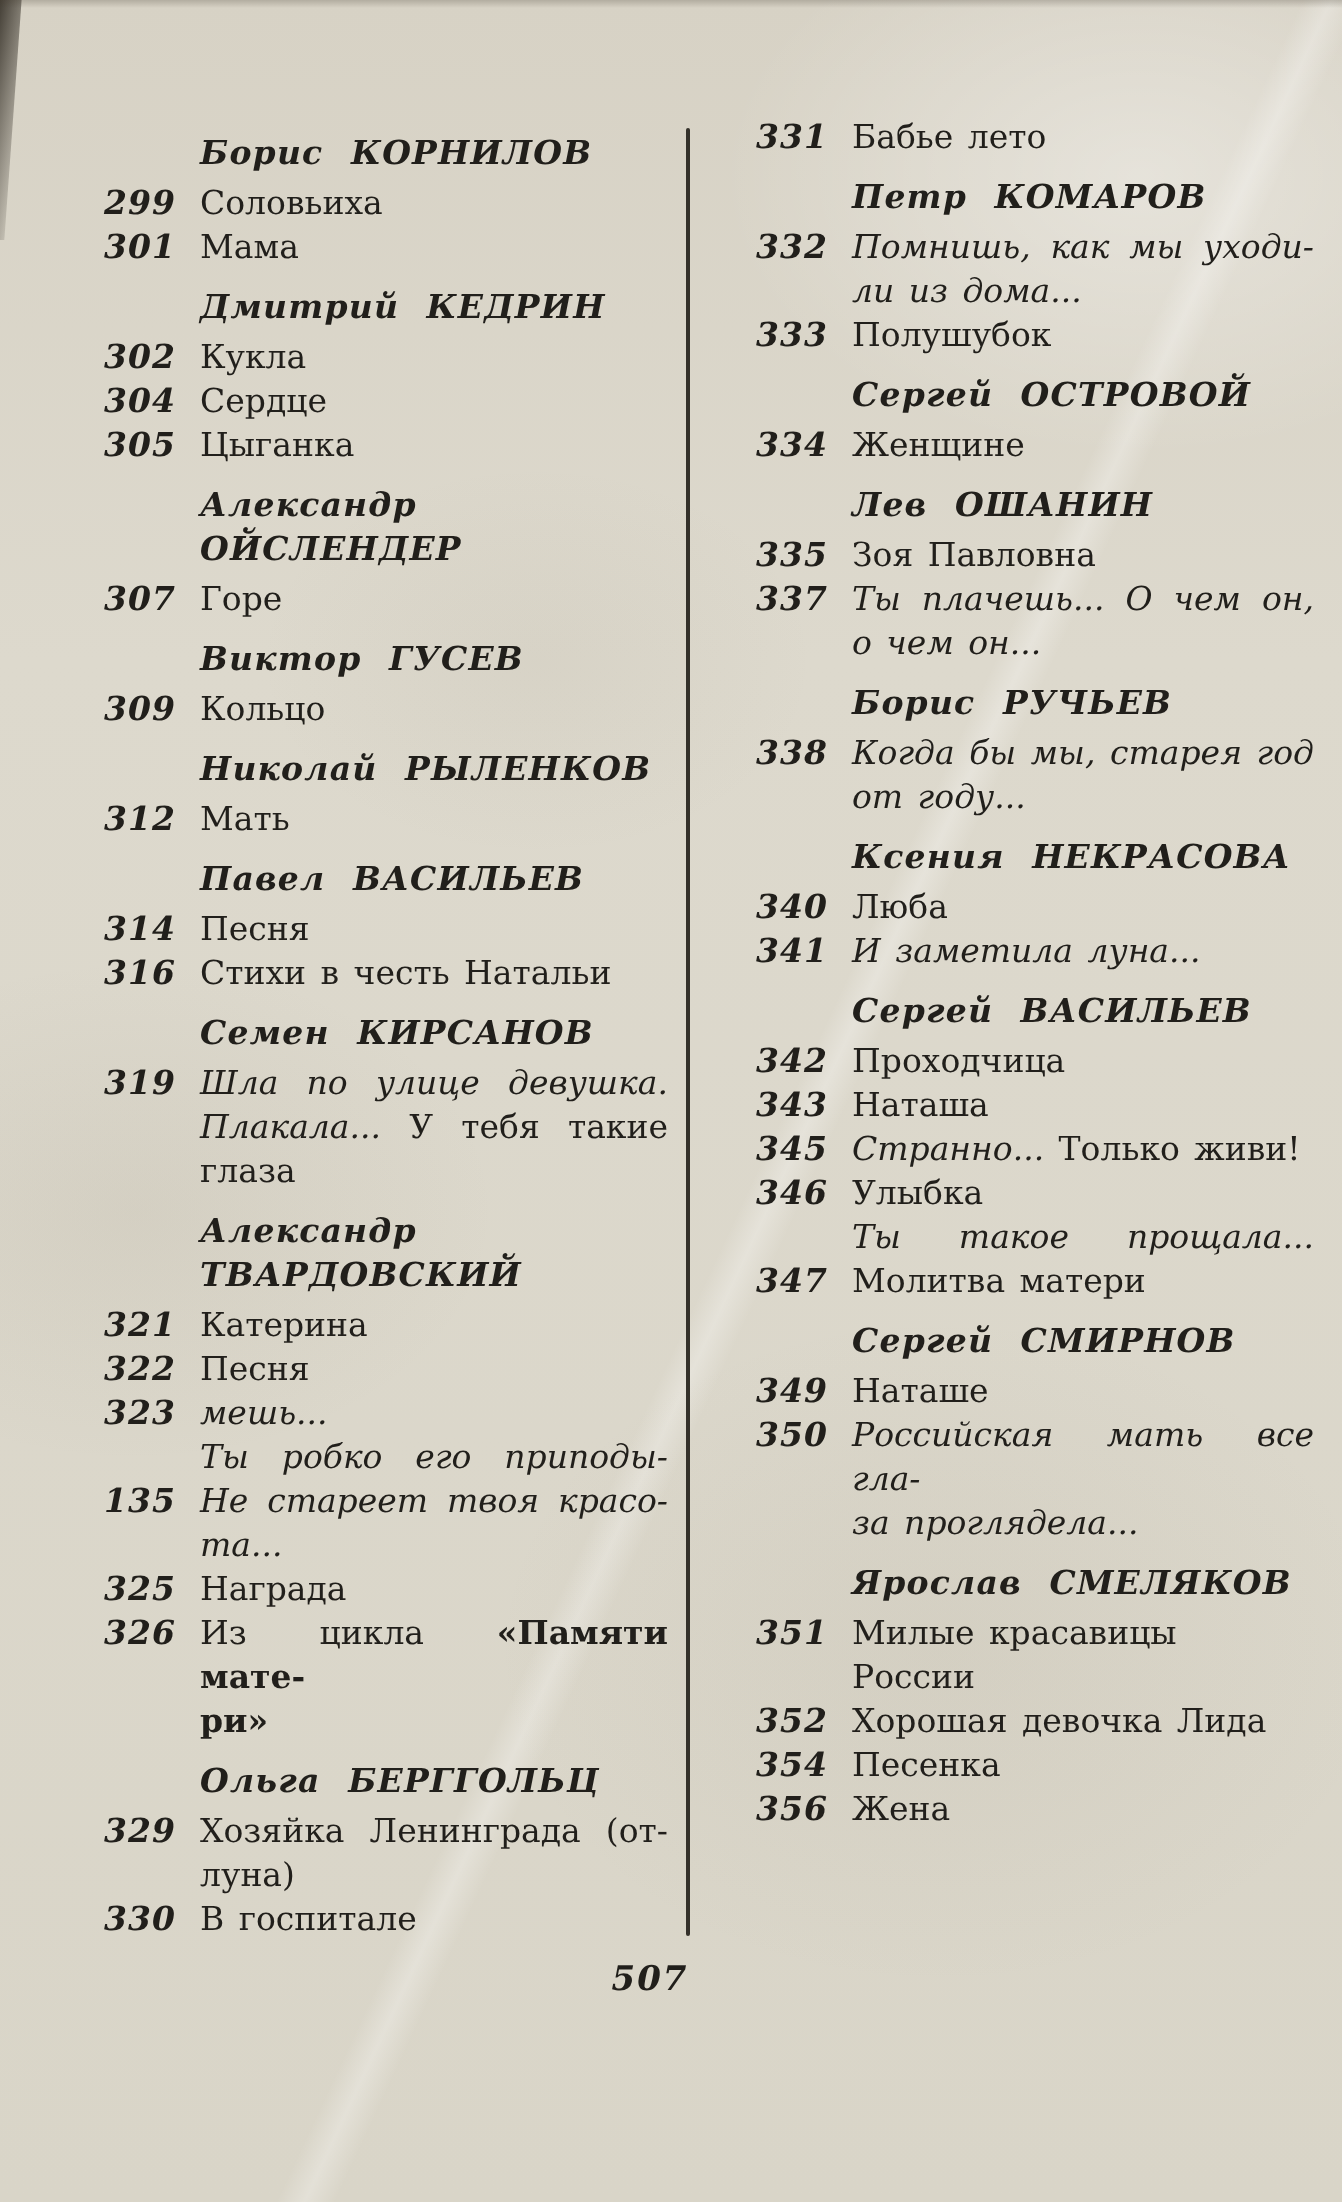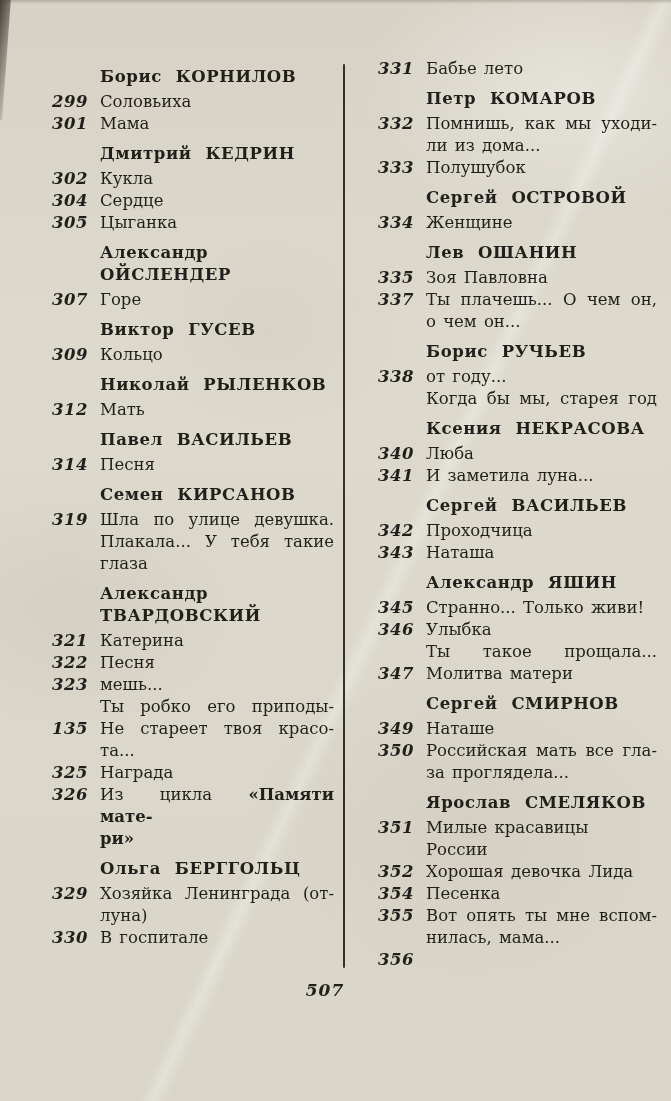--- a/index.html
+++ b/index.html
@@ -26,27 +26,27 @@
   .page::after{
     content:"";position:absolute;top:0;left:0;right:0;height:4px;
     background:linear-gradient(180deg, rgba(70,62,50,0.25), rgba(0,0,0,0));
     pointer-events:none;
   }
   .cols{position:absolute;top:58px;left:0;right:0;display:flex;}
   .col{box-sizing:border-box;font-size:16.5px;line-height:22px;}
   .col.left{width:344px;padding:0 10px 0 48px;}
   .col.right{flex:1;padding:0 14px 0 30px;}
   .divider{position:absolute;left:343px;top:64px;width:2px;height:904px;background:#34312a;border-radius:1px;}
-  .author{font-weight:bold;margin:8px 0 3px 52px;word-spacing:0.45em;letter-spacing:0.6px;}
+  .author{font-style:italic;font-weight:bold;margin:8px 0 3px 52px;word-spacing:0.45em;letter-spacing:0.6px;}
   .entry{display:flex;}
   .num{flex:0 0 40px;text-align:right;font-style:italic;font-weight:bold;letter-spacing:0.5px;}
   .title{flex:1;margin-left:12px;word-spacing:0.12em;}
   .tline{min-height:22px;}
   .tline.j{text-align:justify;text-align-last:justify;}
-  .it{font-weight:500;}
+  .it{font-style:italic;font-weight:500;}
   .bd{font-weight:bold;}
   .folio{position:absolute;top:980px;left:293px;width:64px;text-align:center;
          font-style:italic;font-weight:bold;font-size:17px;letter-spacing:1px;}
 </style>
 </head>
 <body>
 
 <div class="page">
   <div class="cols">
     <div class="col left">
@@ -116,20 +116,26 @@
         </div>
         <div class="author">
           <div class="aline">Павел ВАСИЛЬЕВ</div>
         </div>
         <div class="entry">
           <span class="num">314</span>
           <div class="title">
             <div class="tline"><span>Песня</span></div>
           </div>
         </div>
+        <div class="entry">
+          <span class="num">316</span>
+          <div class="title">
+            <div class="tline"><span>Стихи в честь Натальи</span></div>
+          </div>
+        </div>
         <div class="author">
           <div class="aline">Семен КИРСАНОВ</div>
         </div>
         <div class="entry">
           <span class="num">319</span>
           <div class="title">
             <div class="tline j"><span class="it">Шла по улице девушка.</span></div>
             <div class="tline j"><span class="it">Плакала...</span><span> У тебя такие</span></div>
             <div class="tline"><span>глаза</span></div>
           </div>
@@ -241,22 +247,22 @@
             <div class="tline j"><span class="it">Ты плачешь... О чем он,</span></div>
             <div class="tline"><span class="it">о чем он...</span></div>
           </div>
         </div>
         <div class="author">
           <div class="aline">Борис РУЧЬЕВ</div>
         </div>
         <div class="entry">
           <span class="num">338</span>
           <div class="title">
+            <div class="tline j"><span class="it">Когда бы мы, старея год</span></div>
             <div class="tline"><span class="it">от году...</span></div>
-            <div class="tline j"><span class="it">Когда бы мы, старея год</span></div>
           </div>
         </div>
         <div class="author">
           <div class="aline">Ксения НЕКРАСОВА</div>
         </div>
         <div class="entry">
           <span class="num">340</span>
           <div class="title">
             <div class="tline"><span>Люба</span></div>
           </div>
@@ -274,23 +280,20 @@
           <span class="num">342</span>
           <div class="title">
             <div class="tline"><span>Проходчица</span></div>
           </div>
         </div>
         <div class="entry">
           <span class="num">343</span>
           <div class="title">
             <div class="tline"><span>Наташа</span></div>
           </div>
-        </div>
-        <div class="author">
-          <div class="aline">Александр ЯШИН</div>
         </div>
         <div class="entry">
           <span class="num">345</span>
           <div class="title">
             <div class="tline"><span class="it">Странно...</span><span> Только живи!</span></div>
           </div>
         </div>
         <div class="entry">
           <span class="num">346</span>
           <div class="title">
@@ -335,26 +338,22 @@
             <div class="tline"><span>Хорошая девочка Лида</span></div>
           </div>
         </div>
         <div class="entry">
           <span class="num">354</span>
           <div class="title">
             <div class="tline"><span>Песенка</span></div>
           </div>
         </div>
         <div class="entry">
-          <span class="num">355</span>
-          <div class="title">
-            <div class="tline j"><span class="it">Вот опять ты мне вспом-</span></div>
-            <div class="tline"><span class="it">нилась, мама...</span></div>
-          </div>
-        </div>
-        <div class="entry">
           <span class="num">356</span>
+          <div class="title">
+            <div class="tline"><span>Жена</span></div>
+          </div>
         </div>
       </div>
   </div>
   <div class="divider"></div>
   <div class="folio">507</div>
 </div>
 
 </body></html>

